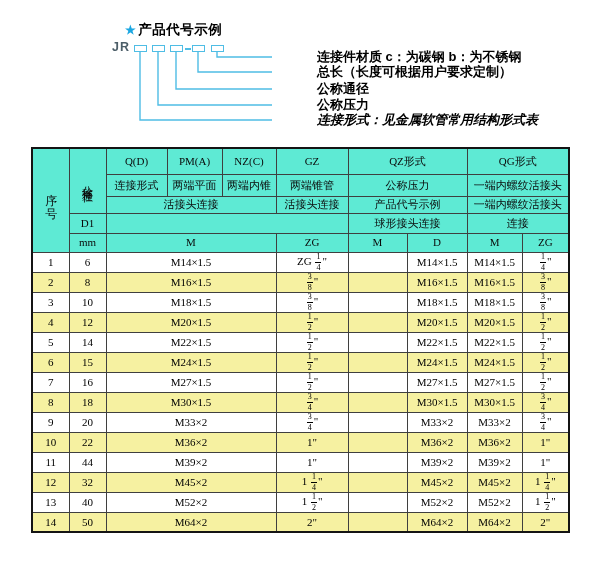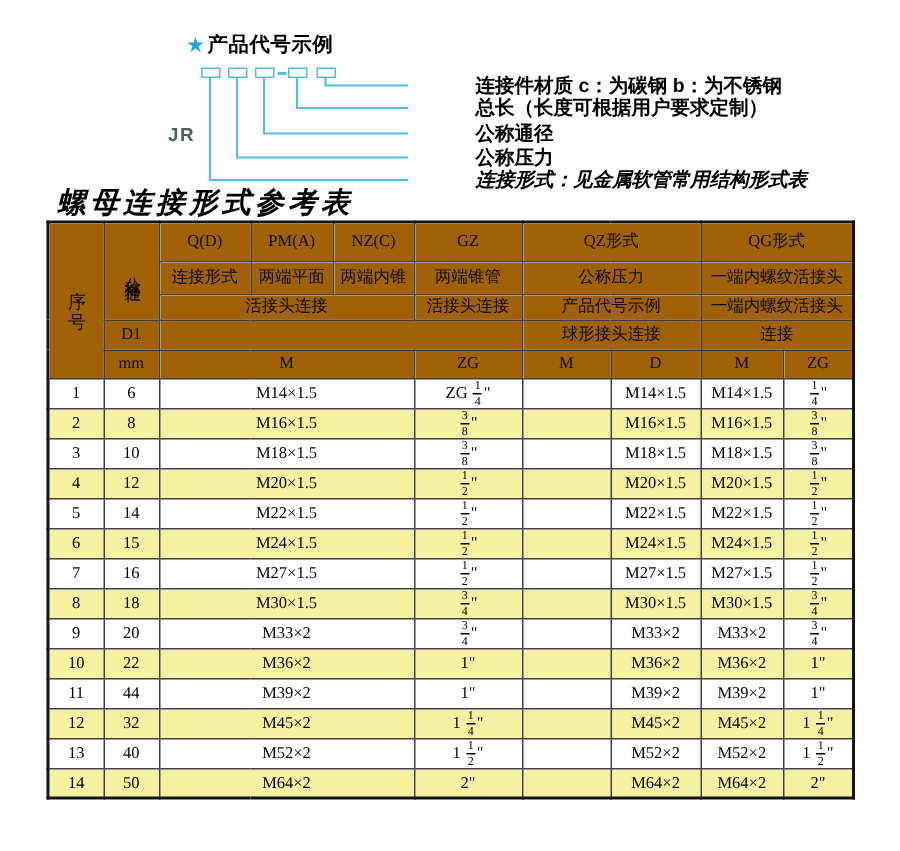--- a/index.html
+++ b/index.html
@@ -4,39 +4,39 @@
 <style>
   html,body{margin:0;padding:0;background:#fff;}
   .page{position:relative;width:600px;height:567px;background:#ffffff;overflow:hidden;
         font-family:"Liberation Serif", serif;color:#000;}
 
   
   .d-title{position:absolute;left:112px;top:21px;font-family:"Liberation Sans",sans-serif;
            font-weight:bold;font-size:13.5px;color:#000;letter-spacing:.5px;margin-left:13px;}
   .d-title .star{color:#1ba7e2;margin-right:2px;font-size:12px;}
   .jr{position:absolute;left:112px;top:40px;font-family:"Liberation Sans",sans-serif;
-      font-weight:bold;font-size:12.5px;color:#4c5e68;letter-spacing:1px;margin-top:43px;}
+      font-weight:bold;font-size:12.5px;color:#4c5e68;letter-spacing:1px;}
   .cbox{position:absolute;top:45px;width:13px;height:7px;border:1.5px solid #4fbde5;background:#fff;box-sizing:border-box;}
   .b1{left:134px;} .b2{left:152px;} .b3{left:170px;} .b4{left:192px;} .b5{left:211px;}
   .cdash{position:absolute;top:48px;left:185px;width:6px;height:2px;background:#4fbde5;}
   .lines-svg{position:absolute;left:0;top:0;width:600px;height:130px;}
   .lbl{position:absolute;left:277px;height:14px;line-height:14px;white-space:nowrap;
        font-family:"Liberation Sans",sans-serif;font-weight:bold;font-size:13px;color:#000;margin-left:40px;}
   .l1{top:50px;} .l2{top:65px;text-align:center;} .l3{top:82px;} .l4{top:98px;} .l5{top:113px;font-style:italic;}
 
   
   .tbl-title{position:absolute;left:38px;top:122px;font-family:"DejaVu Serif",serif;
              font-style:italic;font-weight:bold;font-size:19px;letter-spacing:3px;color:#000;}
 
   
   table.ref{position:absolute;left:31px;top:147px;width:537px;border-collapse:collapse;
             table-layout:fixed;border:2px solid #141414;}
   table.ref td{border:1px solid #3f3f3f;text-align:center;vertical-align:middle;
                padding:0;overflow:hidden;font-size:11px;line-height:1.1;}
-  thead td{background:#a16207;color:#0a0a0a;}
+  thead td{background:#5eead4;color:#0a0a0a;}
   .h1{height:26px;} .h2{height:22px;} .h3{height:17px;} .h4{height:20px;} .h5{height:19px;}
   .lat{font-size:12px;}
   tbody tr{height:20px;}
   tbody td{background:#ffffff;font-size:11px;}
   tbody tr.alt td{background:#f6f1a1;}
   .vert{display:inline-block;writing-mode:vertical-rl;text-orientation:upright;}
   .v-seq{letter-spacing:15px;font-size:12px;}
   .v-dn{letter-spacing:2px;font-size:11px;}
   .frac{display:inline-flex;flex-direction:column;vertical-align:middle;line-height:1;
         font-size:8px;text-align:center;margin:0 1px;}
@@ -67,21 +67,20 @@
       <polyline points="140,52 140,120 272,120" fill="none" stroke="#4fbde5" stroke-width="1.4"></polyline>
     </svg>
 
     <div class="lbl l1">连接件材质  c：为碳钢  b：为不锈钢</div>
     <div class="lbl l2">总长（长度可根据用户要求定制）</div>
     <div class="lbl l3">公称通径</div>
     <div class="lbl l4">公称压力</div>
     <div class="lbl l5">连接形式：见金属软管常用结构形式表</div>
   </div>
 
-  <div class="tbl-title">螺母连接形式参考表</div>
 
   <table class="ref">
     <colgroup>
       <col style="width:37px">
         <col style="width:37px">
         <col style="width:61px">
         <col style="width:55px">
       <col style="width:54px">
         <col style="width:72px">
         <col style="width:59px">

